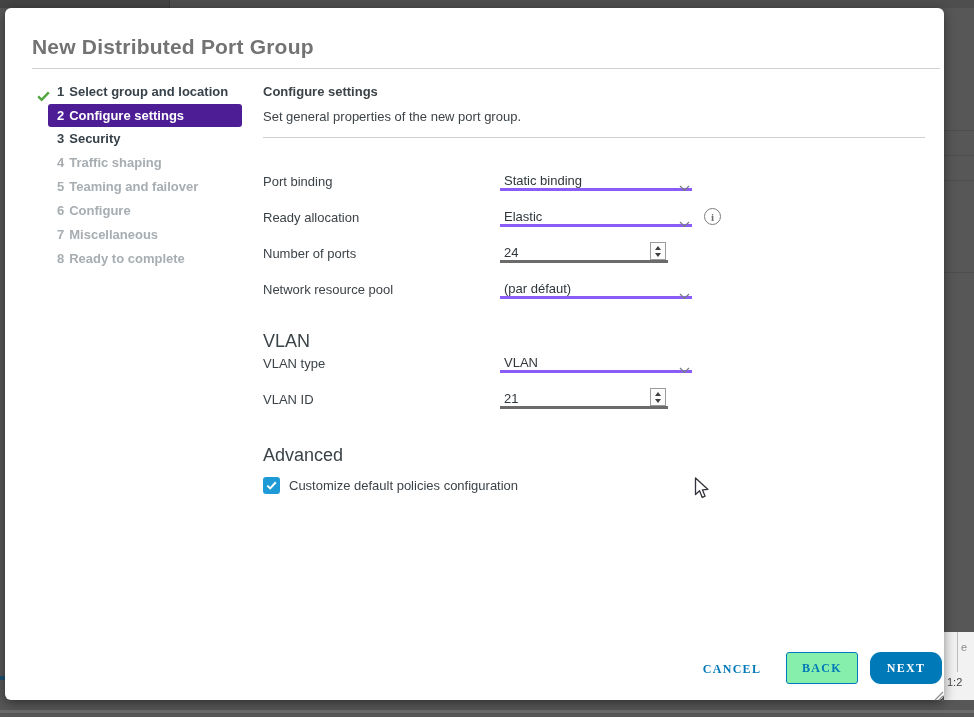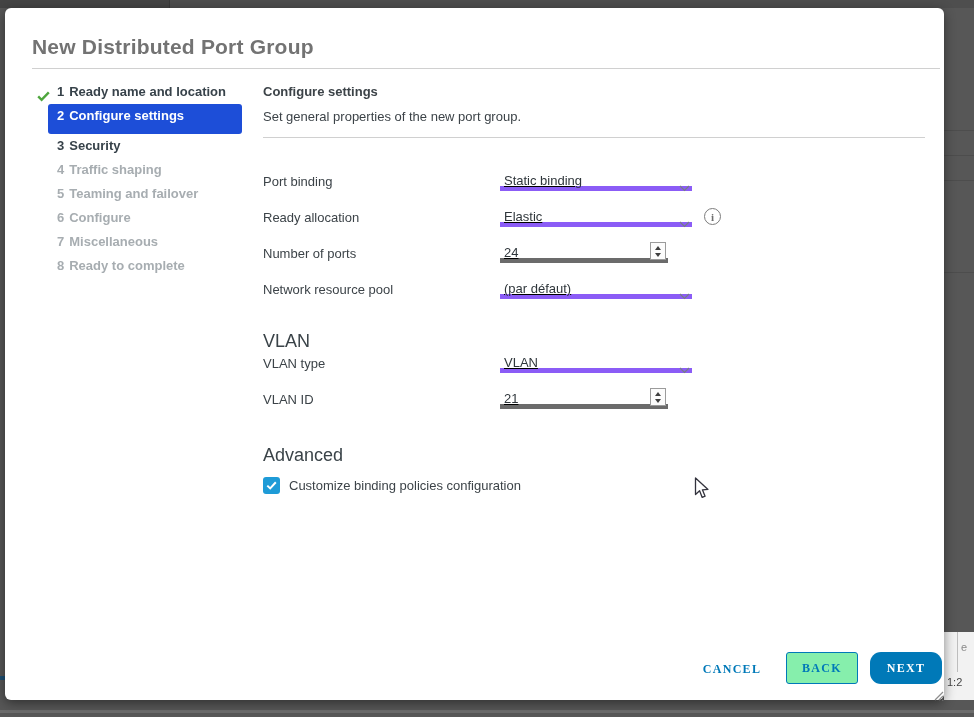--- a/index.html
+++ b/index.html
@@ -39,36 +39,36 @@
 
   
   .steps { position:absolute; left:30px; top:72px; width:216px; list-style:none; }
   .step {
     position:relative; height:24px; line-height:24px;
     font-size:13px; font-weight:700; color:#37424a;
     padding-left:22px; white-space:nowrap;
   }
   .step .check { position:absolute; left:2px; top:6px; }
   .step.active {
-    background:#1d4ed8; color:#ffffff; border-radius:3px;
-    margin-left:13px; margin-right:9px; padding-left:9px; height:30px; line-height:23px;
+    background:#4c1d95; color:#ffffff; border-radius:3px;
+    margin-left:13px; margin-right:9px; padding-left:9px; height:23px; line-height:23px;
   }
   .step.disabled { color:#a7adb1; }
   .step-num { margin-right:5px; }
 
   
   .panel { position:absolute; left:258px; top:76px; width:662px; }
   .panel-heading { font-size:13px; font-weight:700; color:#3c4348; }
   .panel-desc { font-size:13px; color:#3c4348; margin-top:10px; }
   .panel-divider { border-top:1px solid #d0d0d0; margin-top:13px; }
 
   .form-rows { margin-top:34px; }
   .field-row { display:flex; align-items:flex-start; height:36px; }
   .field-label { width:237px; font-size:13px; color:#3c4348; padding-top:2px; }
-  .control { position:relative; height:19px; border-bottom:5px solid #8b5cf6;text-decoration:underline; }
+  .control { position:relative; height:19px; border-bottom:3px solid #8b5cf6; }
   .control.select { width:192px; }
   .control.spinner-ctl { width:168px; border-bottom-color:#6b6b6b; }
   .control-value { font-size:13px; color:#2f363b; padding:1px 0 0 4px; display:block; }
   .chevron { position:absolute; right:2px; top:6px; }
   .spinner-box {
     position:absolute; right:2px; top:-2px; width:16px; height:18px;
     border:1px solid #9b9b9b; background:#fcfcfc;
     display:flex; flex-direction:column; align-items:center; justify-content:center;
   }
   .spin-btn { width:10px; height:7px; display:flex; align-items:center; justify-content:center; cursor:default; }
@@ -131,21 +131,21 @@
   <div class="dialog-title">New Distributed Port Group</div>
   <div class="title-divider"></div>
 
   <ul class="steps">
     <li class="step">
       <span class="check">
         <svg width="13" height="11" viewBox="0 0 13 11">
             <path d="M1.2 5.4 L4.6 8.8 L11.8 1.4" stroke="#4ea63d" stroke-width="2.4" fill="none"></path>
           </svg>
       </span>
-      <span class="step-num">1</span><span>Ready name and location</span>
+      <span class="step-num">1</span><span>Select group and location</span>
     </li>
     <li class="step active">
       <span class="step-num">2</span><span>Configure settings</span>
     </li>
     <li class="step">
       <span class="step-num">3</span><span>Security</span>
     </li>
     <li class="step disabled">
       <span class="step-num">4</span><span>Traffic shaping</span>
     </li>
@@ -255,21 +255,21 @@
     </div>
 
     <div class="section-heading advanced-heading">Advanced</div>
 
     <div class="checkbox-row">
       <span class="checkbox">
         <svg width="11" height="9" viewBox="0 0 11 9">
             <path d="M1.3 4.6 L4.2 7.4 L9.8 1.3" stroke="#ffffff" stroke-width="2" fill="none"></path>
           </svg>
       </span>
-      <span class="checkbox-label">Customize binding policies configuration</span>
+      <span class="checkbox-label">Customize default policies configuration</span>
     </div>
   </div>
 
   <button class="btn btn-cancel">CANCEL</button>
   <button class="btn btn-back">BACK</button>
   <button class="btn btn-next">NEXT</button>
 
   <span class="resize-handle">
     <svg width="15" height="15" viewBox="0 0 15 15">
       <path d="M13 5 L5 13 M13 9 L9 13 M13 13 L12.5 13.5" stroke="#8d8d8d" stroke-width="1.2" fill="none"></path>

